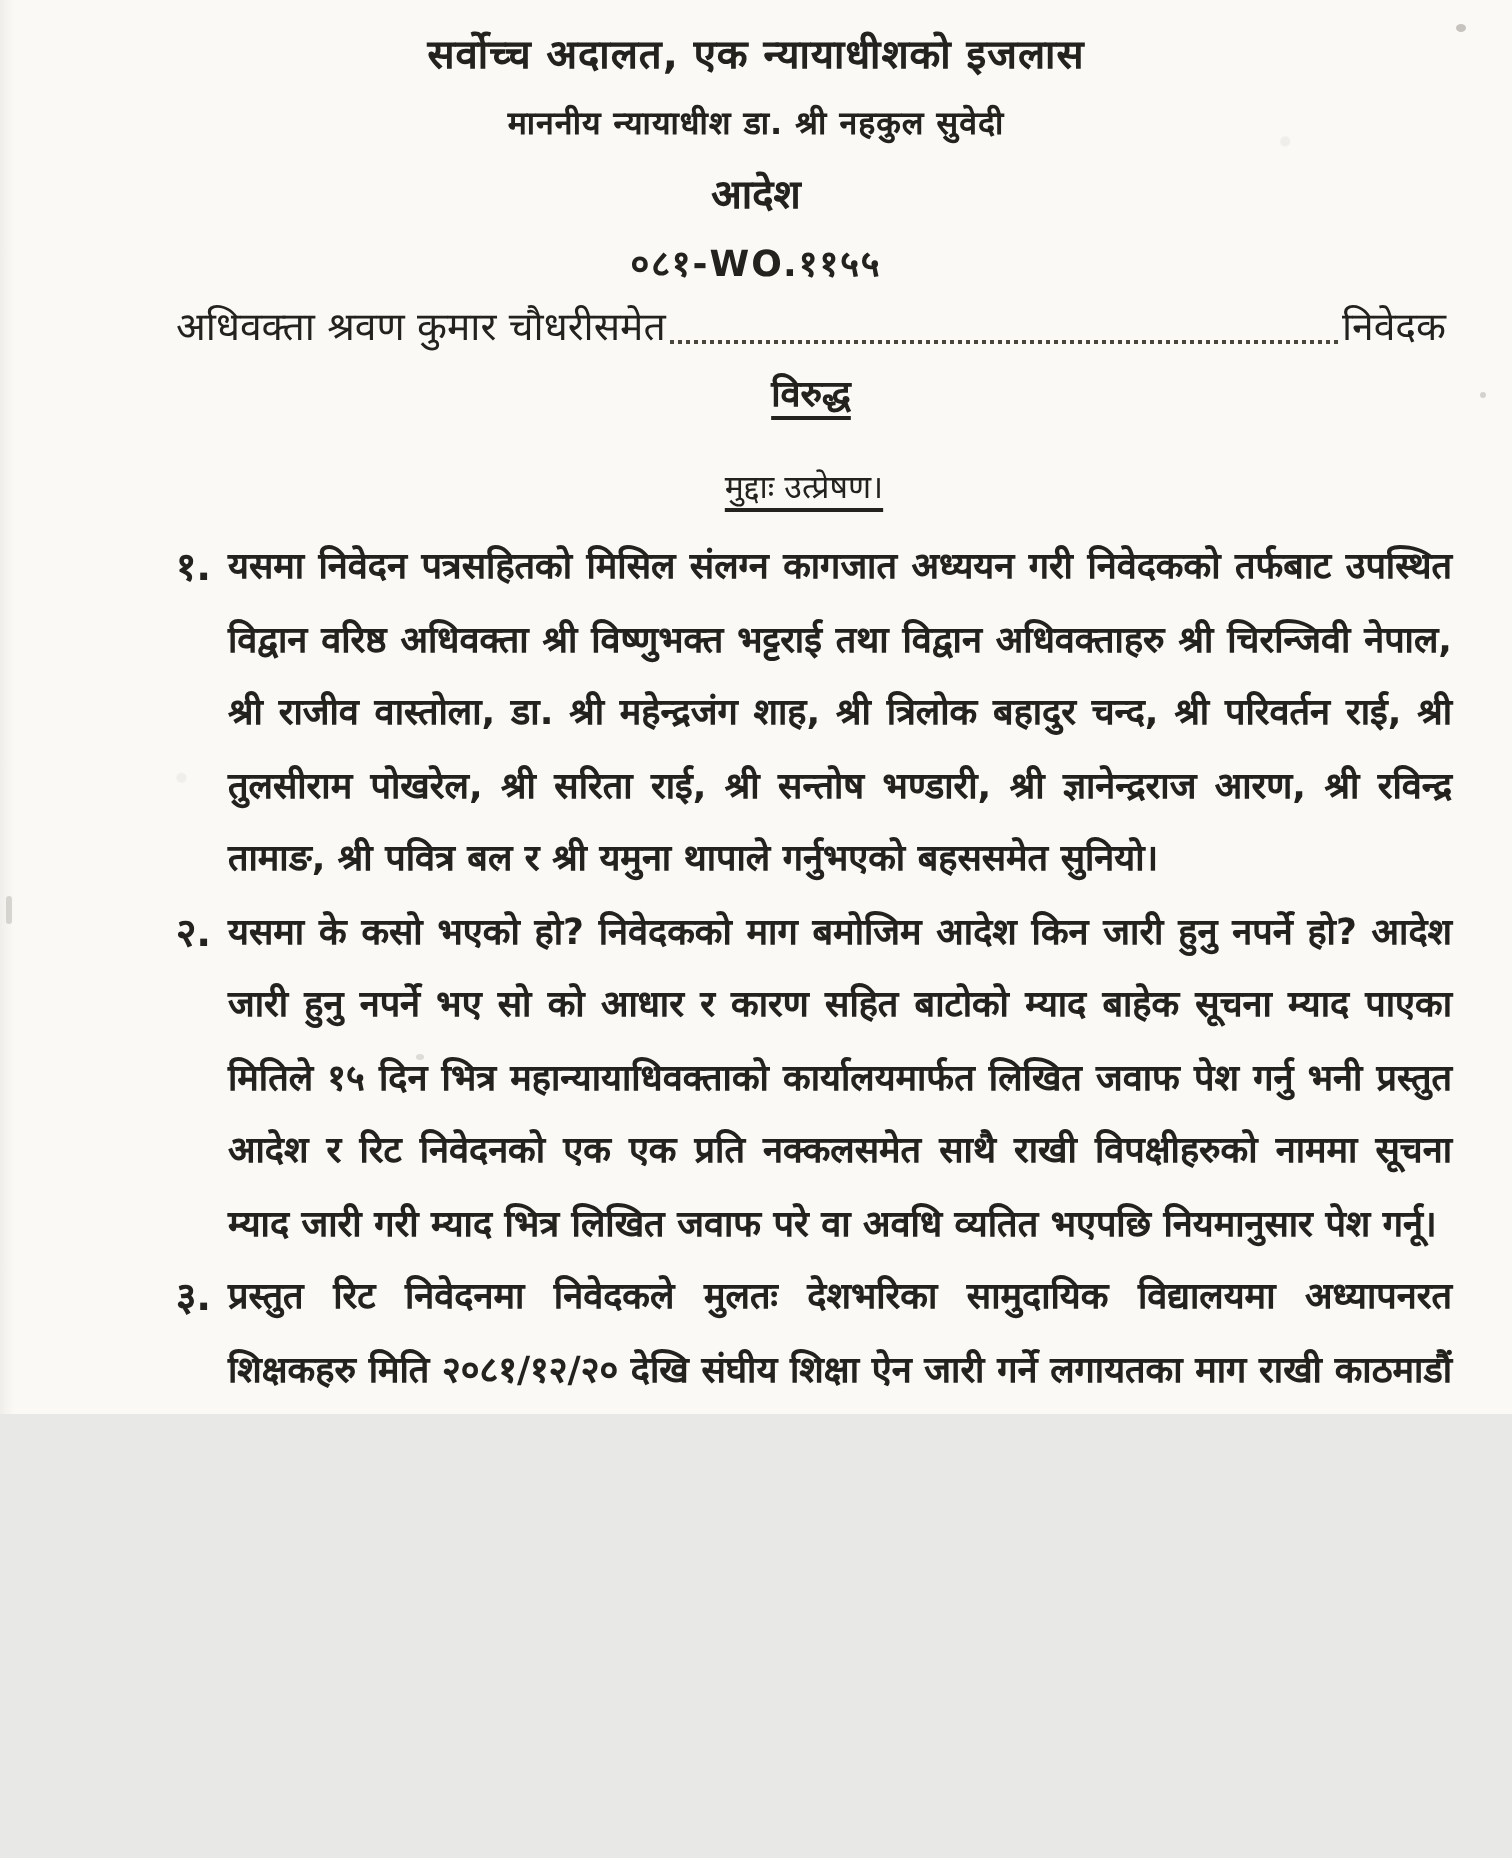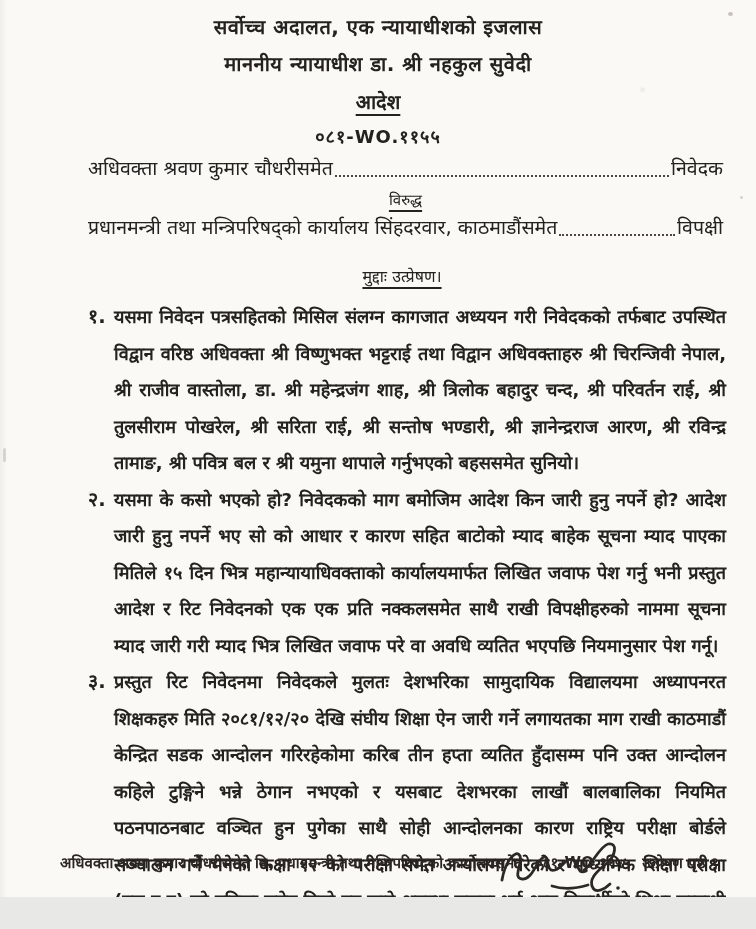--- a/index.html
+++ b/index.html
@@ -1,58 +1,58 @@
 <!DOCTYPE html>
 <html><head>
 <meta charset="utf-8">
 <style>
   * { margin: 0; padding: 0; box-sizing: border-box; }
   html, body { background: #e8e8e6; }
   .page {
     position: relative;
     width: 756px;
-    height: 897px;
+    height: 707px;
     margin: 0 auto;
     background:
       radial-gradient(circle at 85% 10%, rgba(190,188,182,0.18) 0 2px, transparent 3px),
       radial-gradient(circle at 12% 55%, rgba(180,178,172,0.15) 0 2px, transparent 3px),
       linear-gradient(90deg, rgba(200,198,192,0.22) 0px, rgba(250,249,246,0) 7px),
       #faf9f6;
     color: #24221f;
     font-family: "DejaVu Sans", "Liberation Sans", sans-serif;
     overflow: hidden;
   }
   .speck { position: absolute; border-radius: 50%; background: #9a988f; opacity: .55; }
   .speck.s1 { left: 728px; top: 12px; width: 5px; height: 4px; }
   .speck.s2 { left: 3px; top: 448px; width: 3px; height: 14px; border-radius: 2px; opacity: .35; }
   .speck.s3 { left: 208px; top: 527px; width: 4px; height: 3px; opacity: .3; }
   .speck.s4 { left: 740px; top: 196px; width: 3px; height: 3px; opacity: .4; }
 
   .header { text-align: center; padding-top: 13px; }
   .court-line   { font-size: 20px; font-weight: 700; letter-spacing: .5px; margin-bottom: 10px; }
-  .judge-line   { font-size: 20px; font-weight: 700; letter-spacing: .5px; margin-bottom: 11px; }
+  .judge-line   { font-size: 16px; font-weight: 700; letter-spacing: .5px; margin-bottom: 11px; }
   .order-heading{
     display: inline-block; font-size: 20px; font-weight: 700;
-    text-decoration: underline; text-underline-offset: 5px; text-decoration-thickness: 1.5px;
+    text-underline-offset: 5px; text-decoration-thickness: 1.5px;
     margin-bottom: 9px;
   }
   .case-number  { font-size: 18px; font-weight: 700; letter-spacing: 1px; }
 
   .parties { margin: 8px 33px 0 88px; }
   .party-row { display: flex; align-items: flex-end; font-size: 19.5px; font-weight: 400; line-height: 26px; }
   .party-name, .party-role { white-space: nowrap; }
   .dotted-leader {
     flex: 1 1 auto; min-width: 30px;
     border-bottom: 2px dotted #4a473f;
     margin: 0 2px 5px 2px;
     height: 1px;
   }
   .versus-row { text-align: center; margin: 7px 0 6px 0; }
   .versus {
-    display: inline-block; font-size: 15px; font-weight: 400;
+    display: inline-block; font-size: 18px; font-weight: 700;
     text-decoration: underline; text-underline-offset: 5px; text-decoration-thickness: 1.5px;
   }
 
   .subject-row { text-align: center; margin-top: 24px; }
   .subject {
     display: inline-block; font-size: 16px; font-weight: 400;
     text-decoration: underline; text-underline-offset: 5px; text-decoration-thickness: 1.7px; margin-left: 48px;
   }
 
   .paragraphs { margin: 12px 30px 0 88px; }
@@ -93,25 +93,20 @@
 
   <div class="parties">
     <div class="party-row">
       <span class="party-name">अधिवक्ता श्रवण कुमार चौधरीसमेत</span>
       <span class="dotted-leader"></span>
       <span class="party-role">निवेदक</span>
     </div>
     <div class="versus-row">
       <span class="versus">विरुद्ध</span>
     </div>
-    <div class="party-row">
-      <span class="party-name">प्रधानमन्त्री तथा मन्त्रिपरिषद्को कार्यालय सिंहदरवार, काठमाडौंसमेत</span>
-      <span class="dotted-leader"></span>
-      <span class="party-role">विपक्षी</span>
-    </div>
   </div>
 
   <div class="subject-row">
     <span class="subject">मुद्दाः उत्प्रेषण।</span>
   </div>
 
   <div class="paragraphs">
     <div class="para">
       <span class="para-number">१.</span>
       <div class="para-text">यसमा निवेदन पत्रसहितको मिसिल संलग्न कागजात अध्ययन गरी निवेदकको तर्फबाट उपस्थित विद्वान वरिष्ठ अधिवक्ता श्री विष्णुभक्त भट्टराई तथा विद्वान अधिवक्ताहरु श्री चिरन्जिवी नेपाल, श्री राजीव वास्तोला, डा. श्री महेन्द्रजंग शाह, श्री त्रिलोक बहादुर चन्द, श्री परिवर्तन राई, श्री तुलसीराम पोखरेल, श्री सरिता राई, श्री सन्तोष भण्डारी, श्री ज्ञानेन्द्रराज आरण, श्री रविन्द्र तामाङ, श्री पवित्र बल र श्री यमुना थापाले गर्नुभएको बहससमेत सुनियो।</div>

